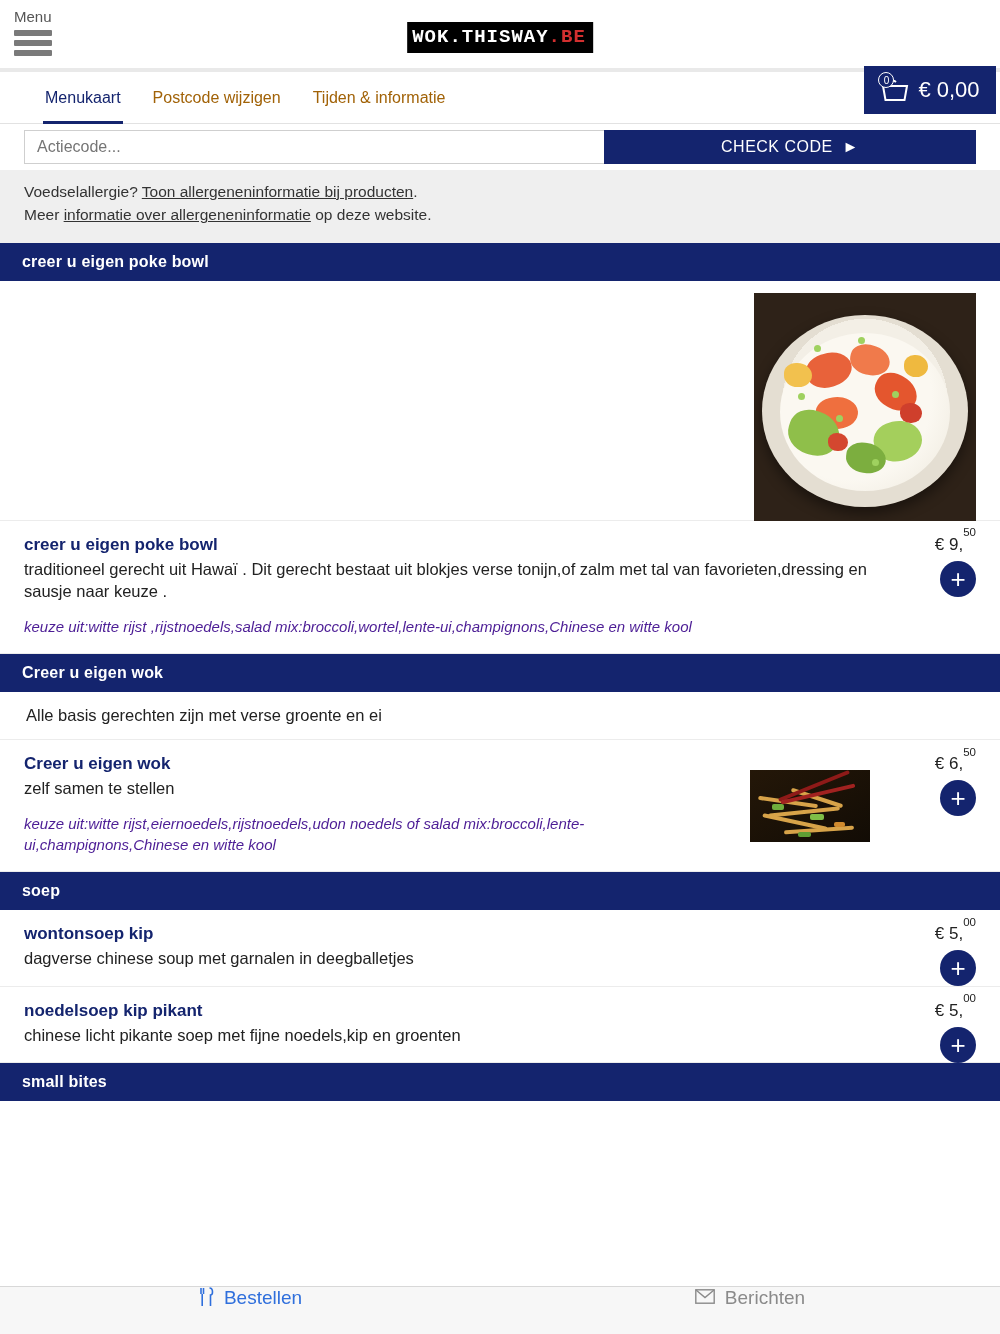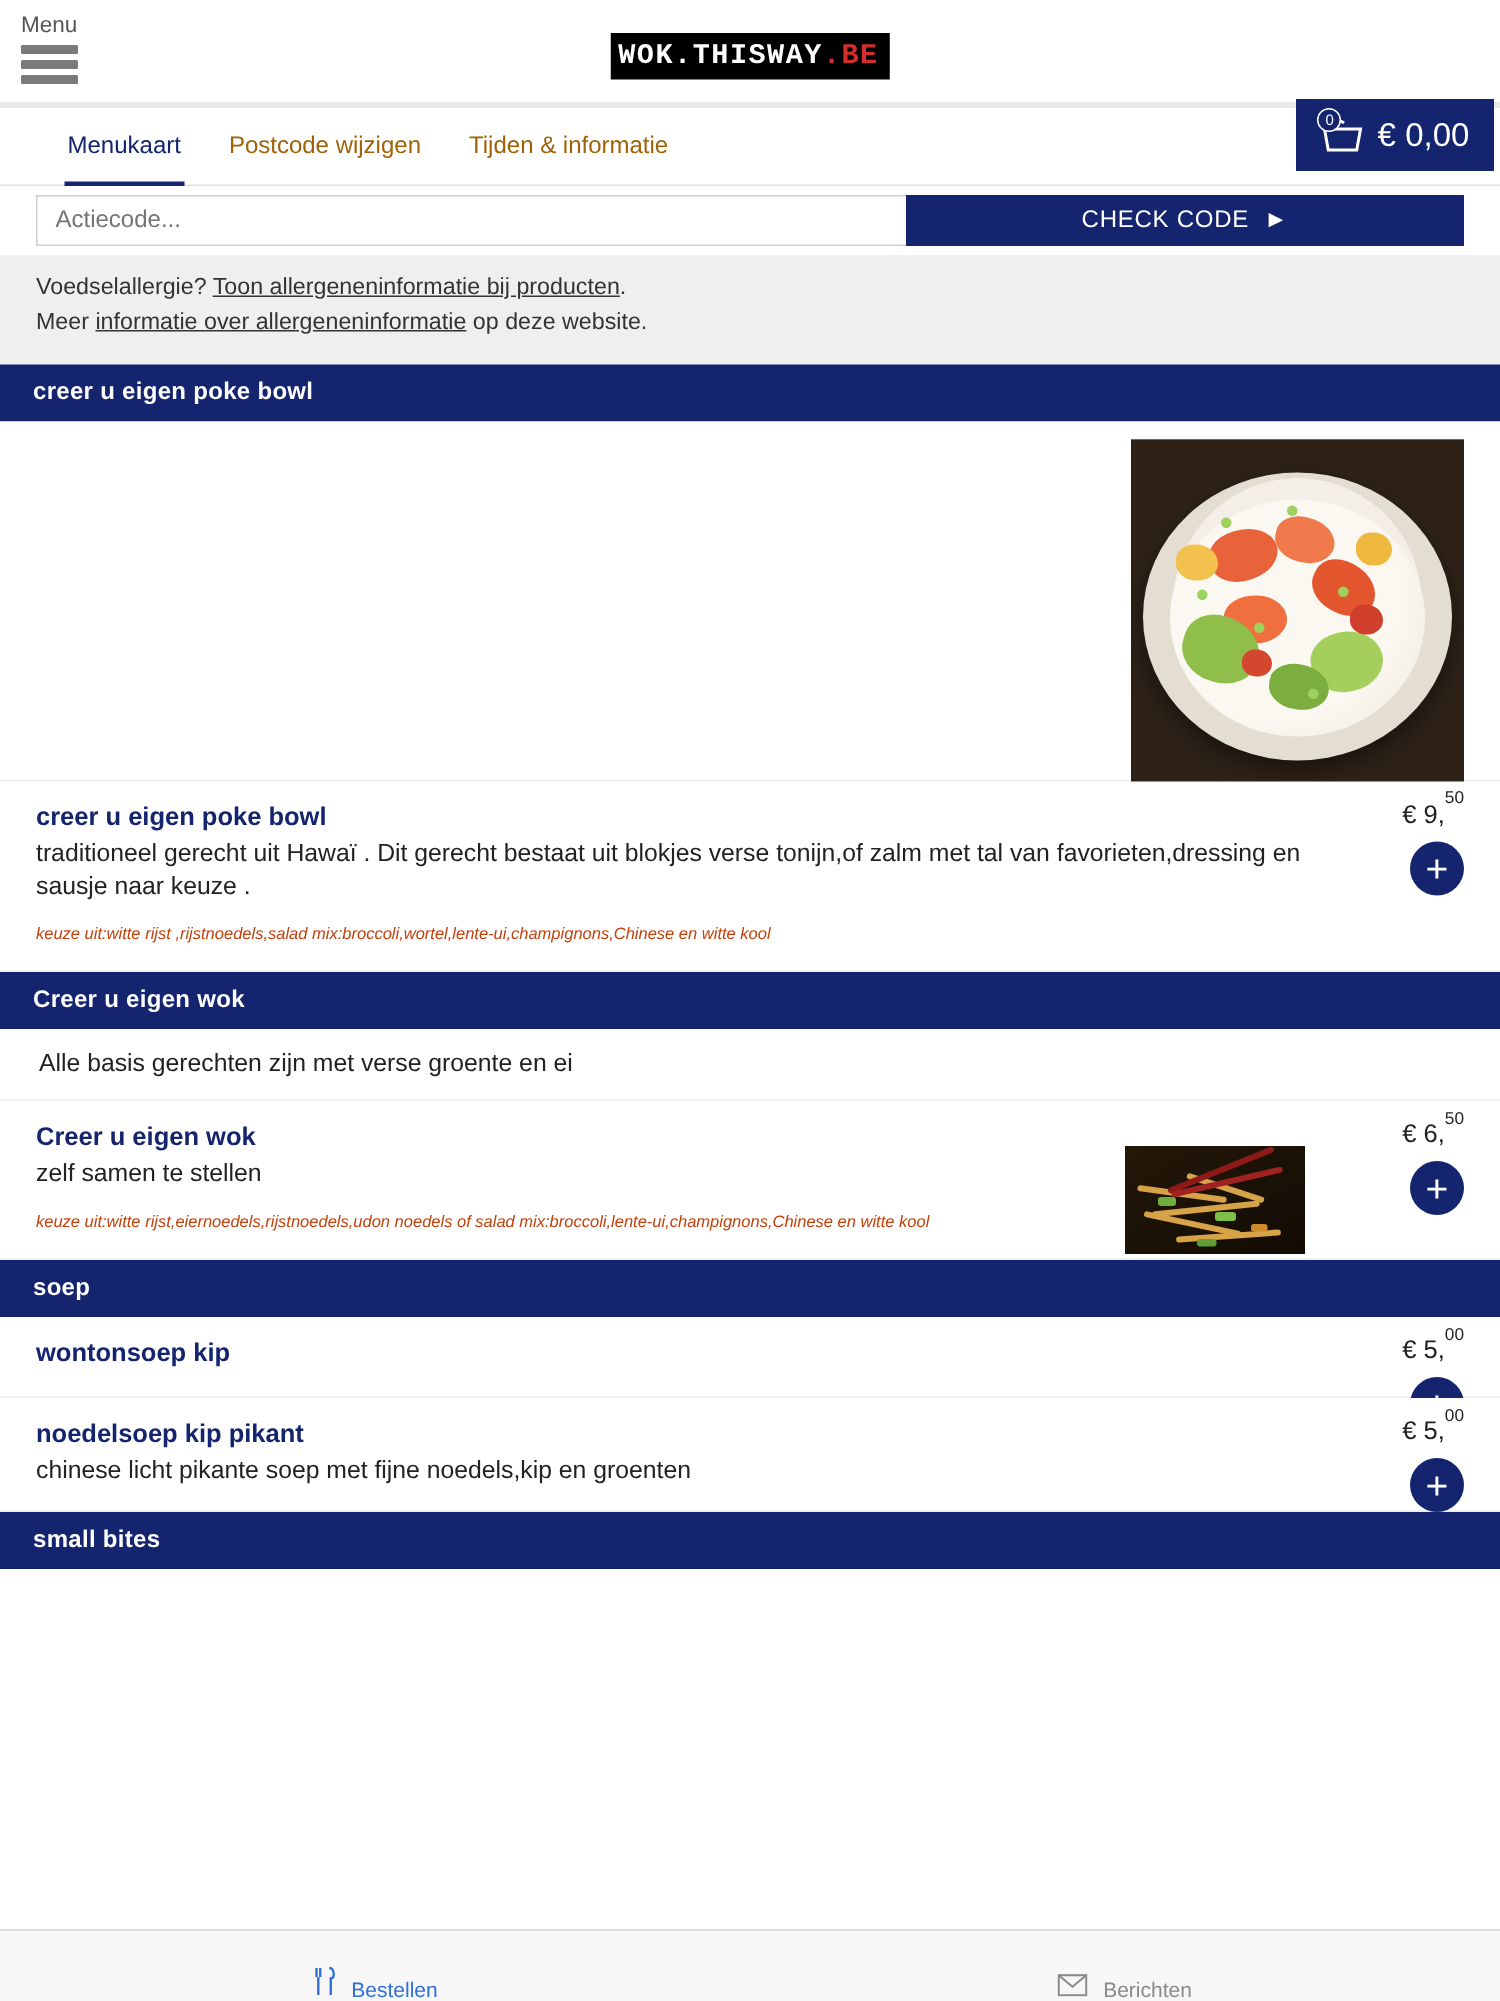--- a/index.html
+++ b/index.html
@@ -139,21 +139,21 @@
   .r2{ left:74px; top:140px; width:20px; height:18px; background:#d4472f; border-radius:50%;}
   .sprout{ position:absolute; width:7px; height:7px; border-radius:50%; background:#9fd15f;}
 
   
   .item {
     background:#fff; padding:14px 24px 16px 24px; position:relative;
     border-bottom:1px solid #ececec;
   }
   .item .title { color:#14246e; font-size:17px; font-weight:600; margin-bottom:3px; }
   .item .desc { font-size:16.5px; color:#222; line-height:1.35; max-width:890px;}
-  .item .keuze { font-size:11px; color:#c2410c; font-style:italic; margin-top:14px; line-height:1.4; max-width:880px;}
+  .item .keuze { font-size:15px; color:#4c1d95; font-style:italic; margin-top:14px; line-height:1.4; max-width:880px;}
   .item .price {
     position:absolute; right:24px; top:12px; font-size:17px; color:#222; white-space:nowrap;
   }
   .item .price sup { font-size:11.5px; top:-0.55em; position:relative; }
   .plus {
     position:absolute; right:24px; top:40px; width:36px; height:36px; border-radius:50%;
     background:#14246e; color:#fff; display:flex; align-items:center; justify-content:center;
     font-size:26px; line-height:1; cursor:pointer; font-weight:300;
   }
   .item.with-thumb .desc { max-width:700px; }
@@ -173,21 +173,21 @@
     position:absolute; width:76px; height:4px; background:#a12220; border-radius:2px; transform:rotate(-13deg);
   }
 
   .basic-note { background:#fff; padding:14px 26px; font-size:16.5px; color:#222; border-bottom:1px solid #ececec;}
 
   
   .bottomnav {
     position:absolute; left:0; right:0; bottom:0; height:48px; background:#f7f7f7;
     border-top:1px solid #d8d8d8; display:flex;
   }
-  .bn-item { flex:1; display:flex; align-items:flex-end; justify-content:center; gap:10px; font-size:14px; cursor:pointer;}
+  .bn-item { flex:1; display:flex; align-items:flex-start; justify-content:center; gap:10px; font-size:19px; cursor:pointer;}
   .bn-item.active { color:#2f6fdc; }
   .bn-item.inactive { color:#8a8a8a; }
 
   .scrollarea { position:absolute; left:0; right:0; top:0; bottom:48px; overflow:hidden;}
 </style>
 </head>
 <body>
 
 <div class="screen">
 
@@ -345,20 +345,21 @@
         <span>+</span>
       </div>
     </div>
 
     <div class="sec-head">
       <span>soep</span>
     </div>
 
     <div class="item">
       <div class="title">wontonsoep kip</div>
+      <div class="desc">dagverse chinese soup met garnalen in deegballetjes</div>
       <div class="price">
         <span>€</span>
         <span>5,</span><sup>00</sup>
       </div>
       <div class="plus">
         <span>+</span>
       </div>
     </div>
 
     <div class="item">

